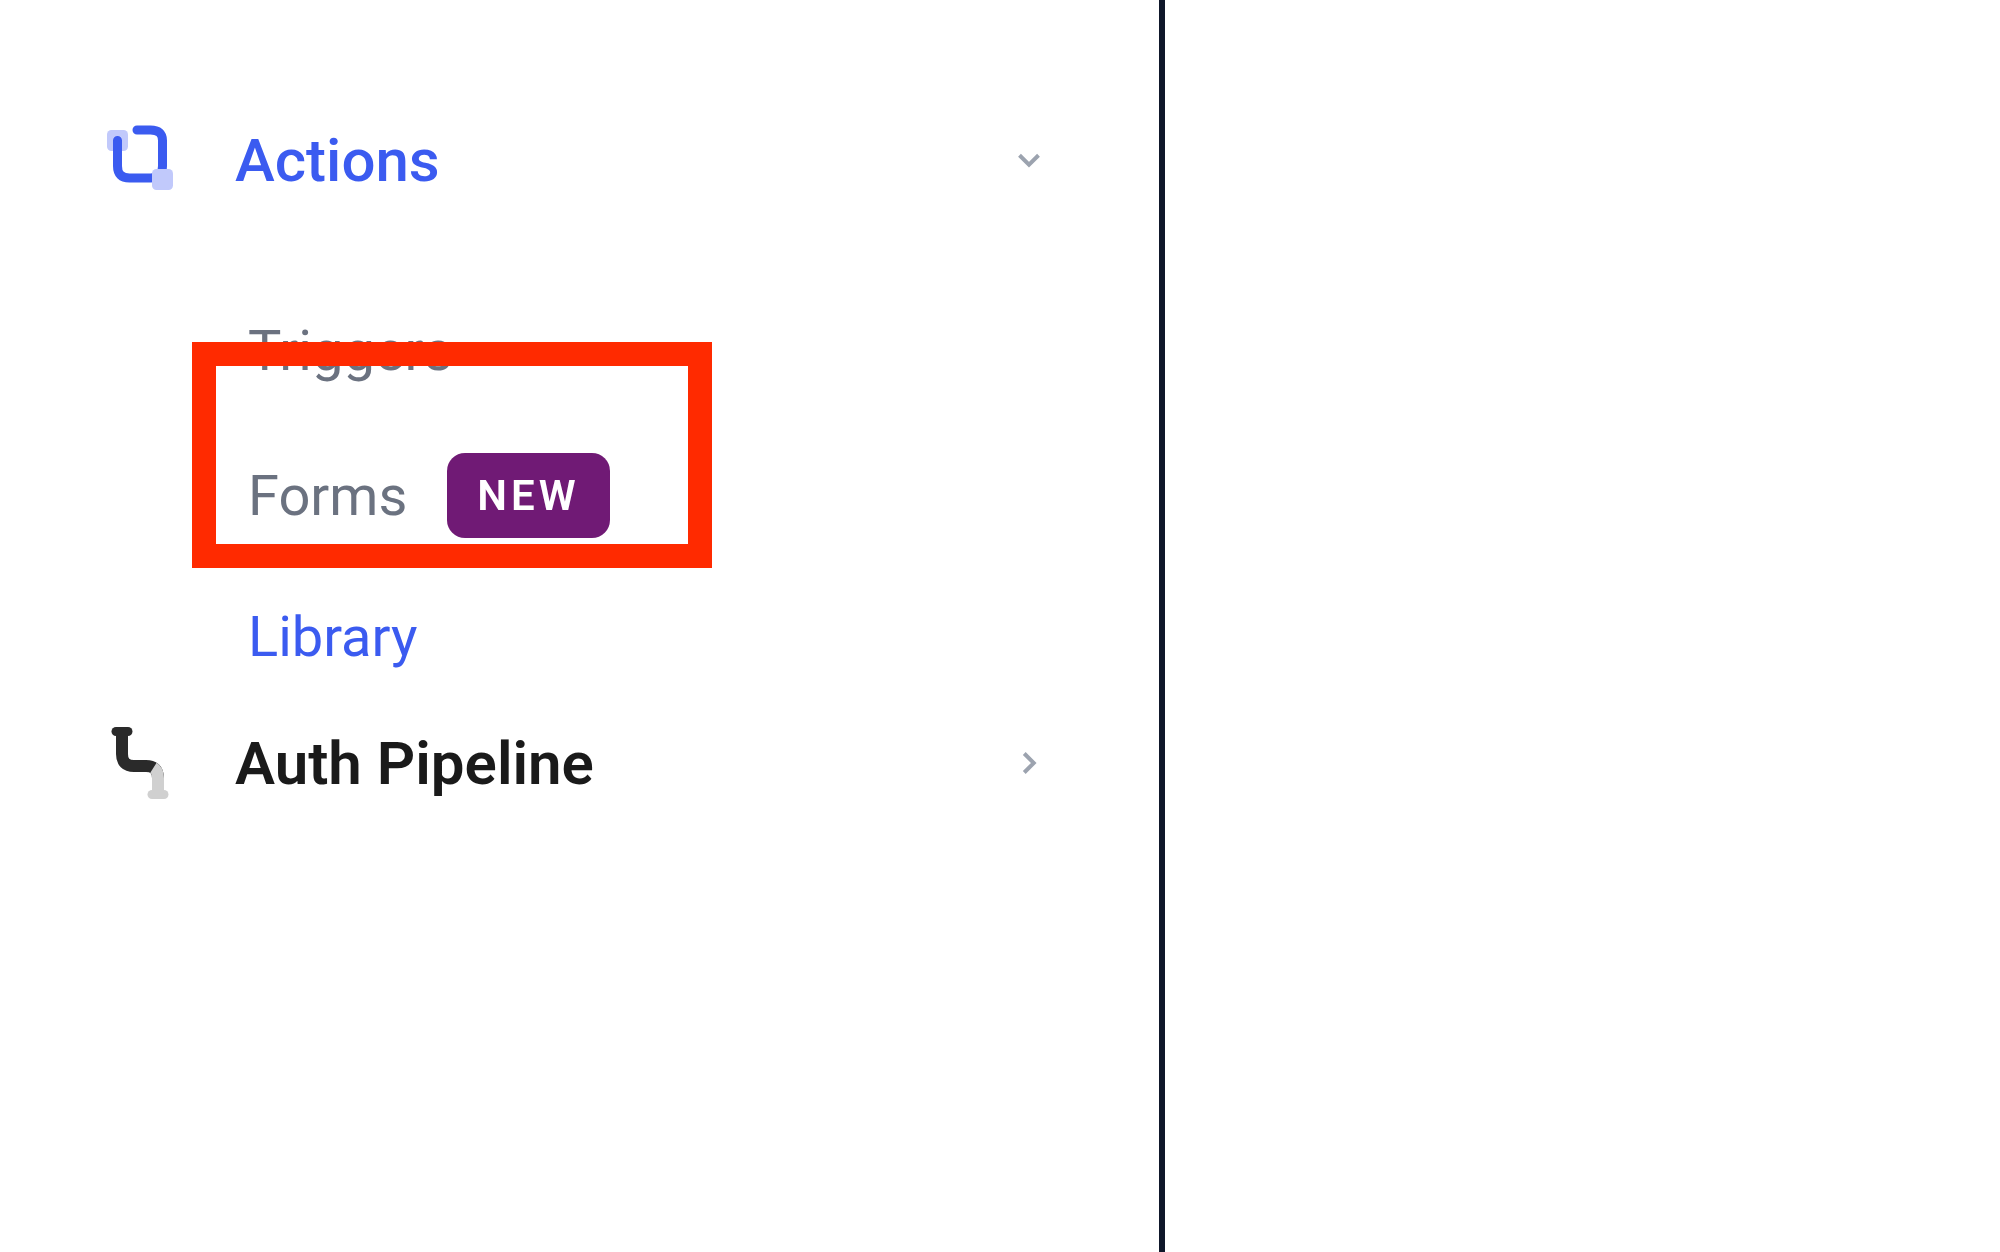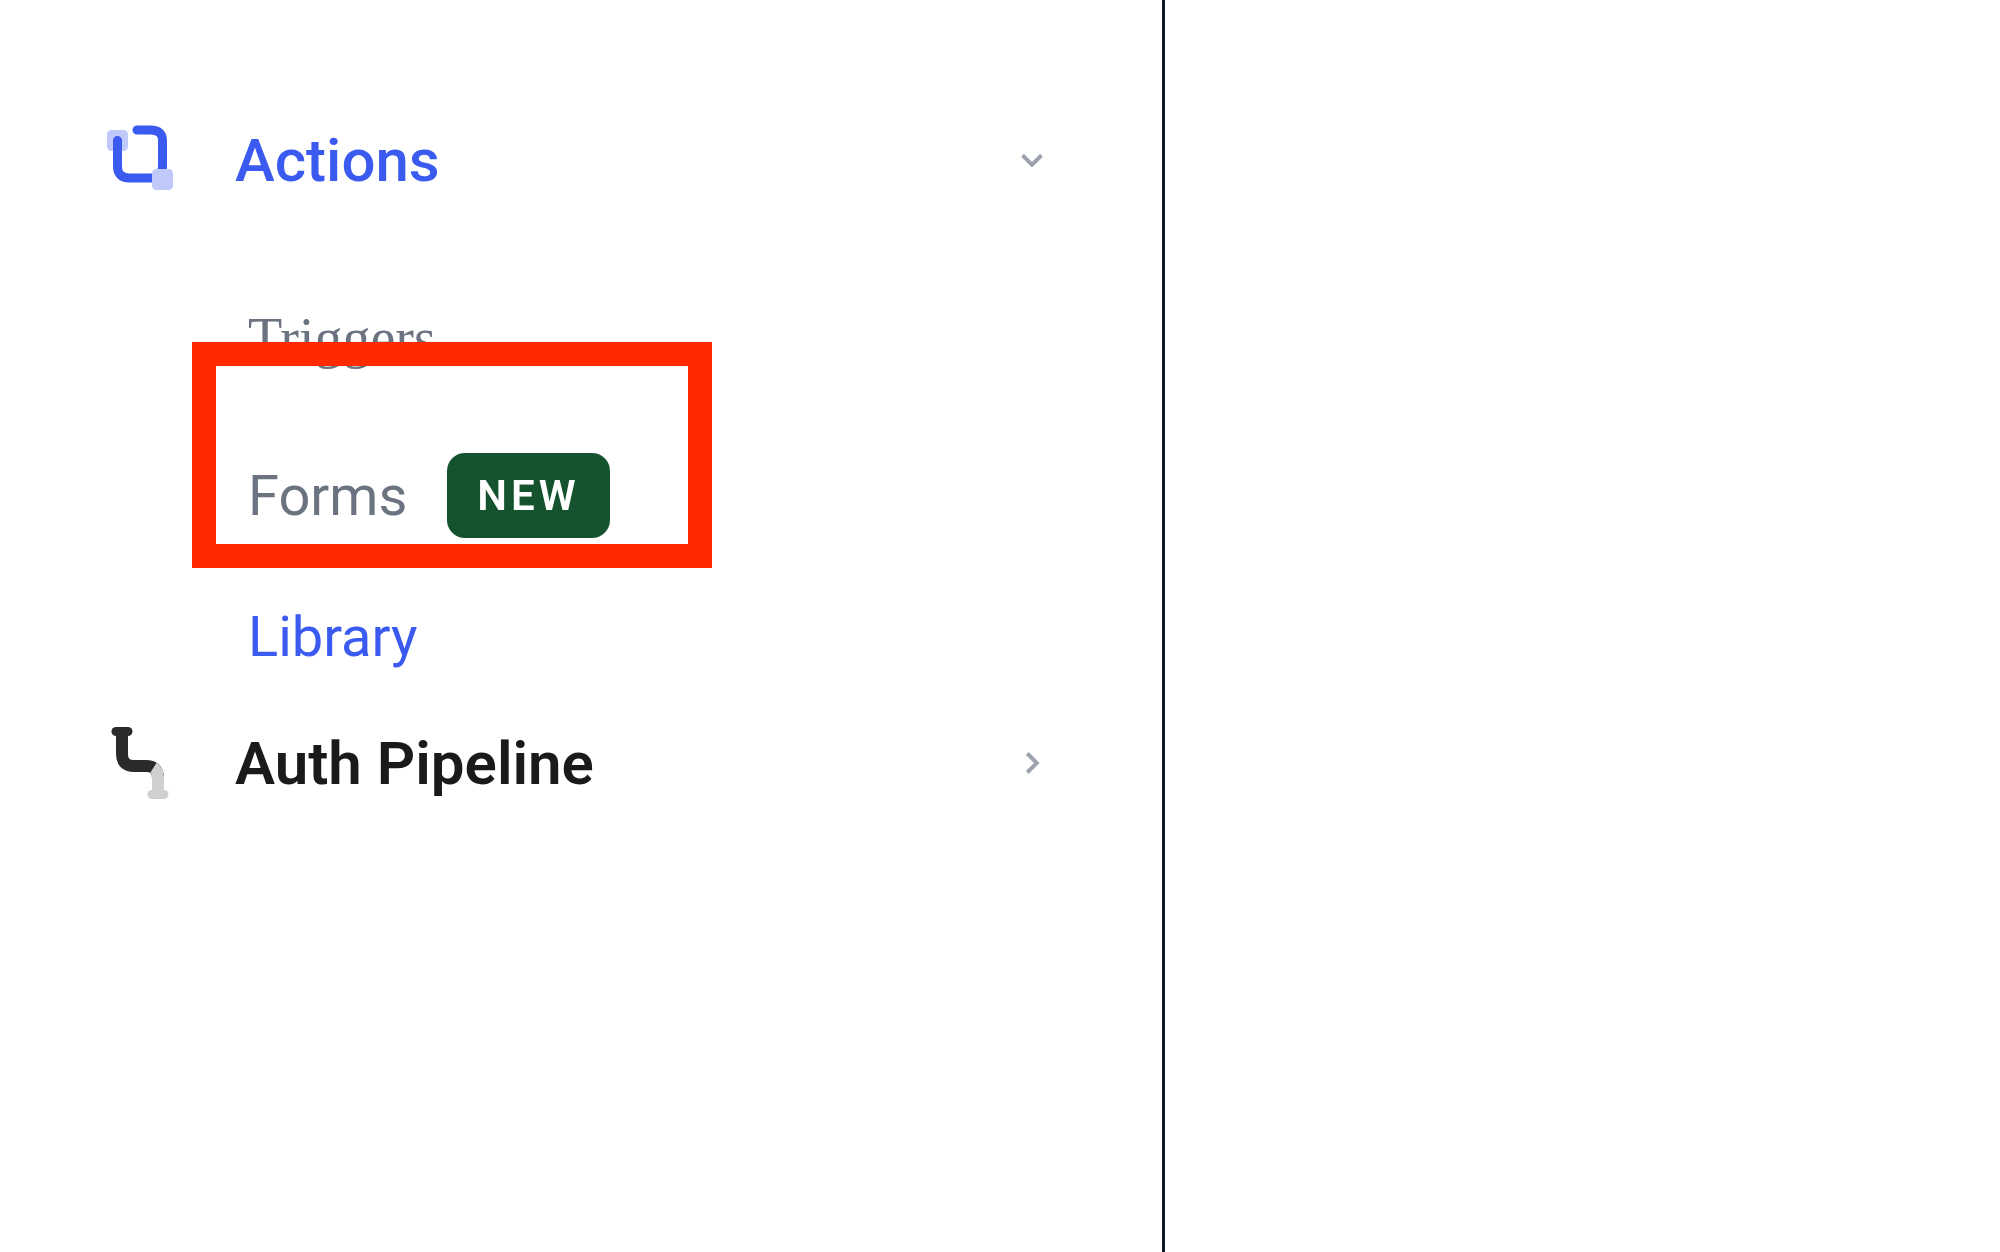--- a/index.html
+++ b/index.html
@@ -9,21 +9,21 @@
     }
     body {
       font-family: -apple-system, BlinkMacSystemFont, "Segoe UI", Roboto, Helvetica, Arial, sans-serif;
       background: #ffffff;
       width: 2000px;
       height: 1252px;
       position: relative;
     }
     .sidebar {
       width: 1165px;
-      border-right: 3px solid #0f172a;
+      border-right: 6px solid #0f172a;
       height: 100%;
       padding-top: 0;
       position: relative;
     }
     .nav-section {
       display: flex;
       align-items: center;
       padding: 20px 100px;
       cursor: pointer;
     }
@@ -73,21 +73,21 @@
       cursor: pointer;
       display: flex;
       align-items: center;
     }
     .submenu-item.library {
       color: #3b5bf0;
       align-items: flex-end;
     }
     .badge {
       display: inline-block;
-      background: #14532d;
+      background: #701a75;
       color: #ffffff;
       font-size: 42px;
       font-weight: 600;
       letter-spacing: 4px;
       padding: 18px 30px;
       border-radius: 18px;
       margin-left: 40px;
     }
     .highlight-box {
       position: absolute;
@@ -98,23 +98,22 @@
       height: 226px;
       pointer-events: none;
     }
     .actions-row {
       position: absolute;
       top: 100px;
       width: 100%;
     }
     .triggers-row {
       position: absolute;
-      top: 270px;
+      top: 282px;
       width: 100%;
-      font-family: Liberation Serif, serif;
     }
     .forms-row {
       position: absolute;
       top: 417px;
       width: 100%;
     }
     .library-row {
       position: absolute;
       top: 568px;
       width: 100%;

